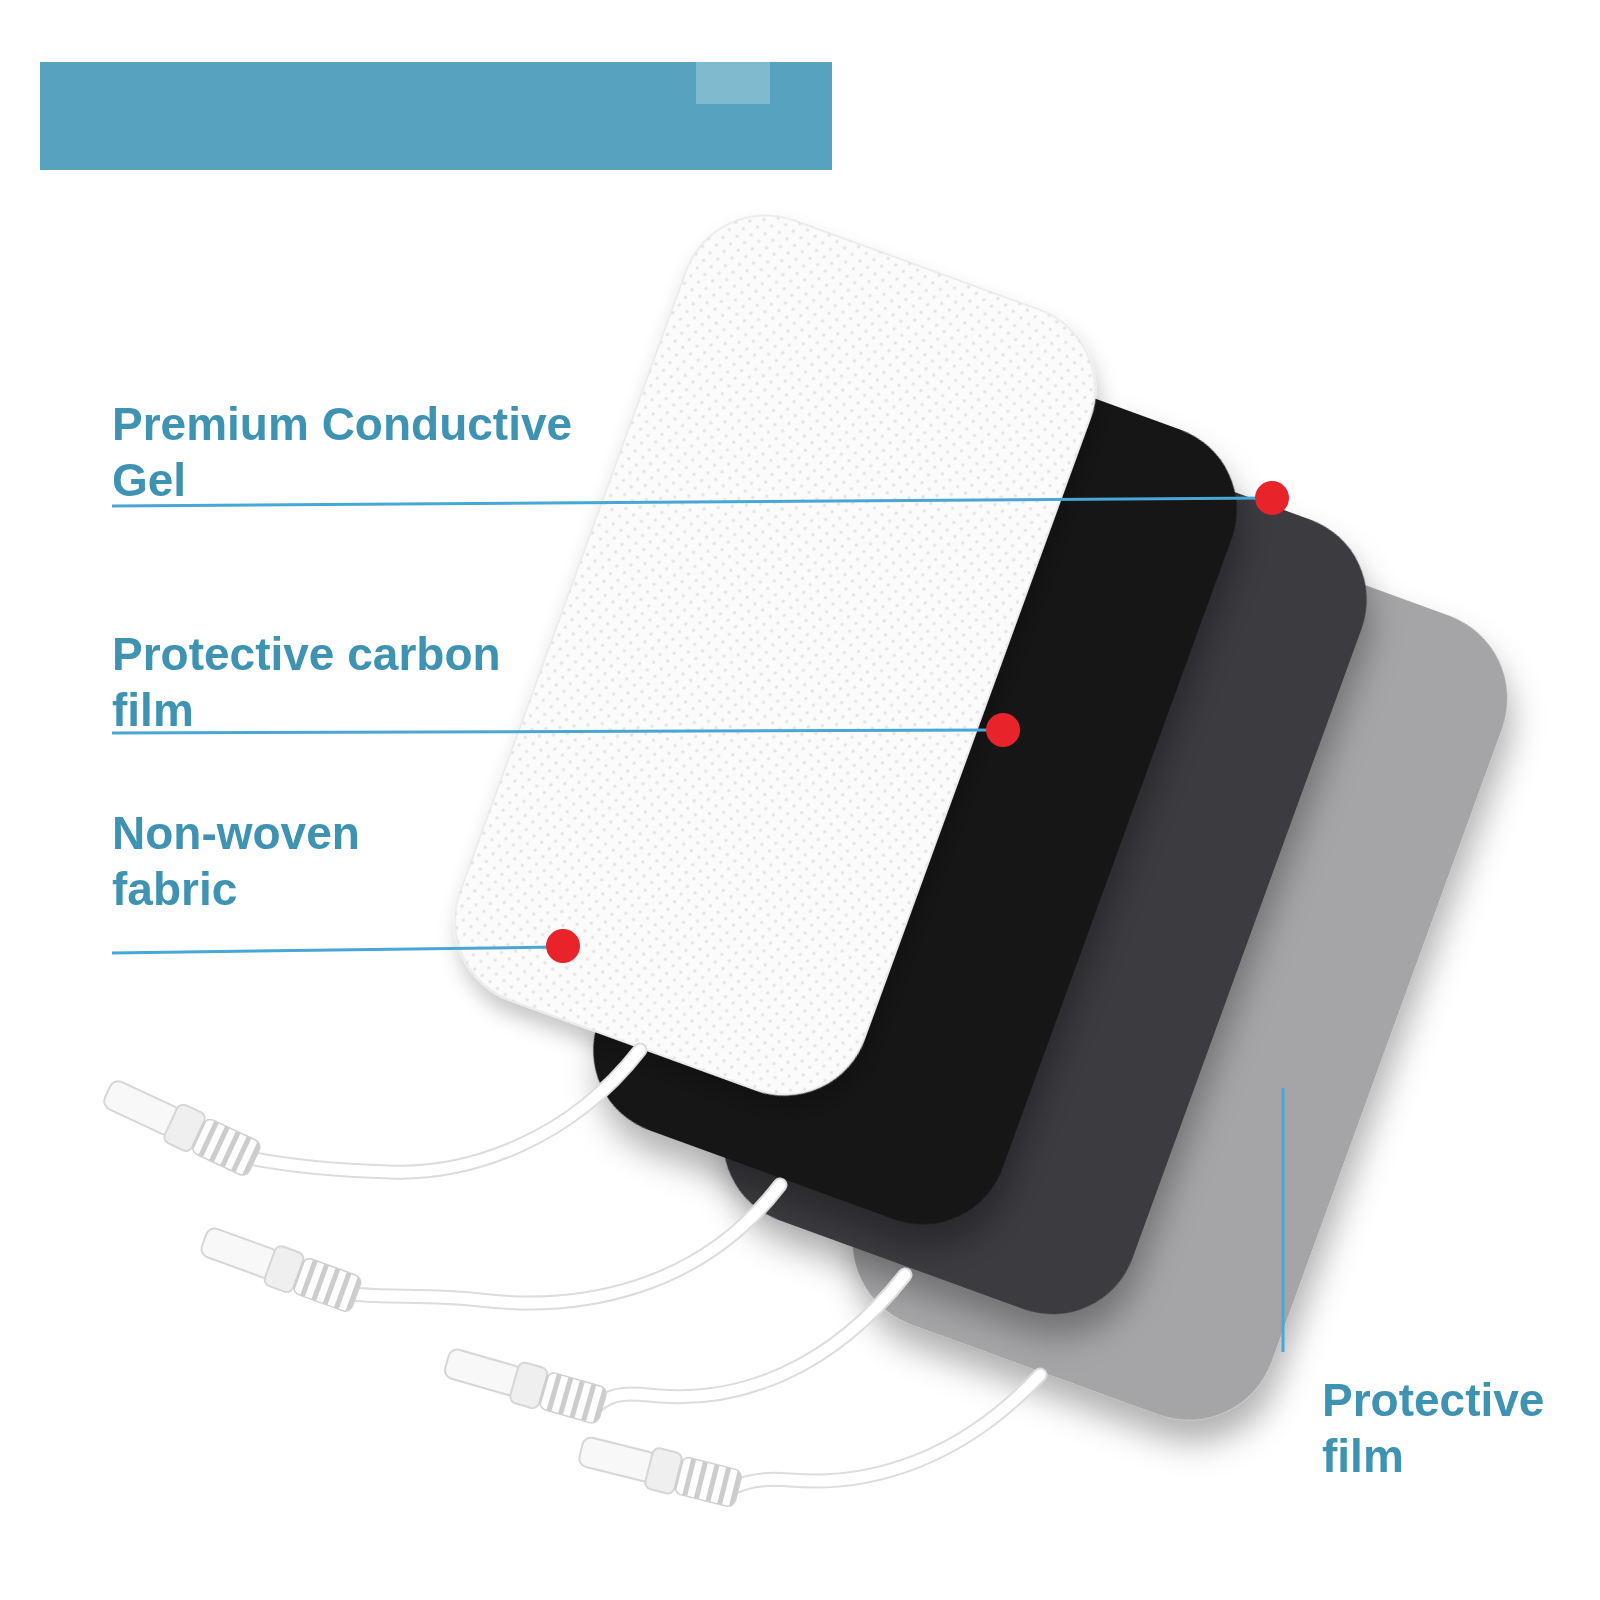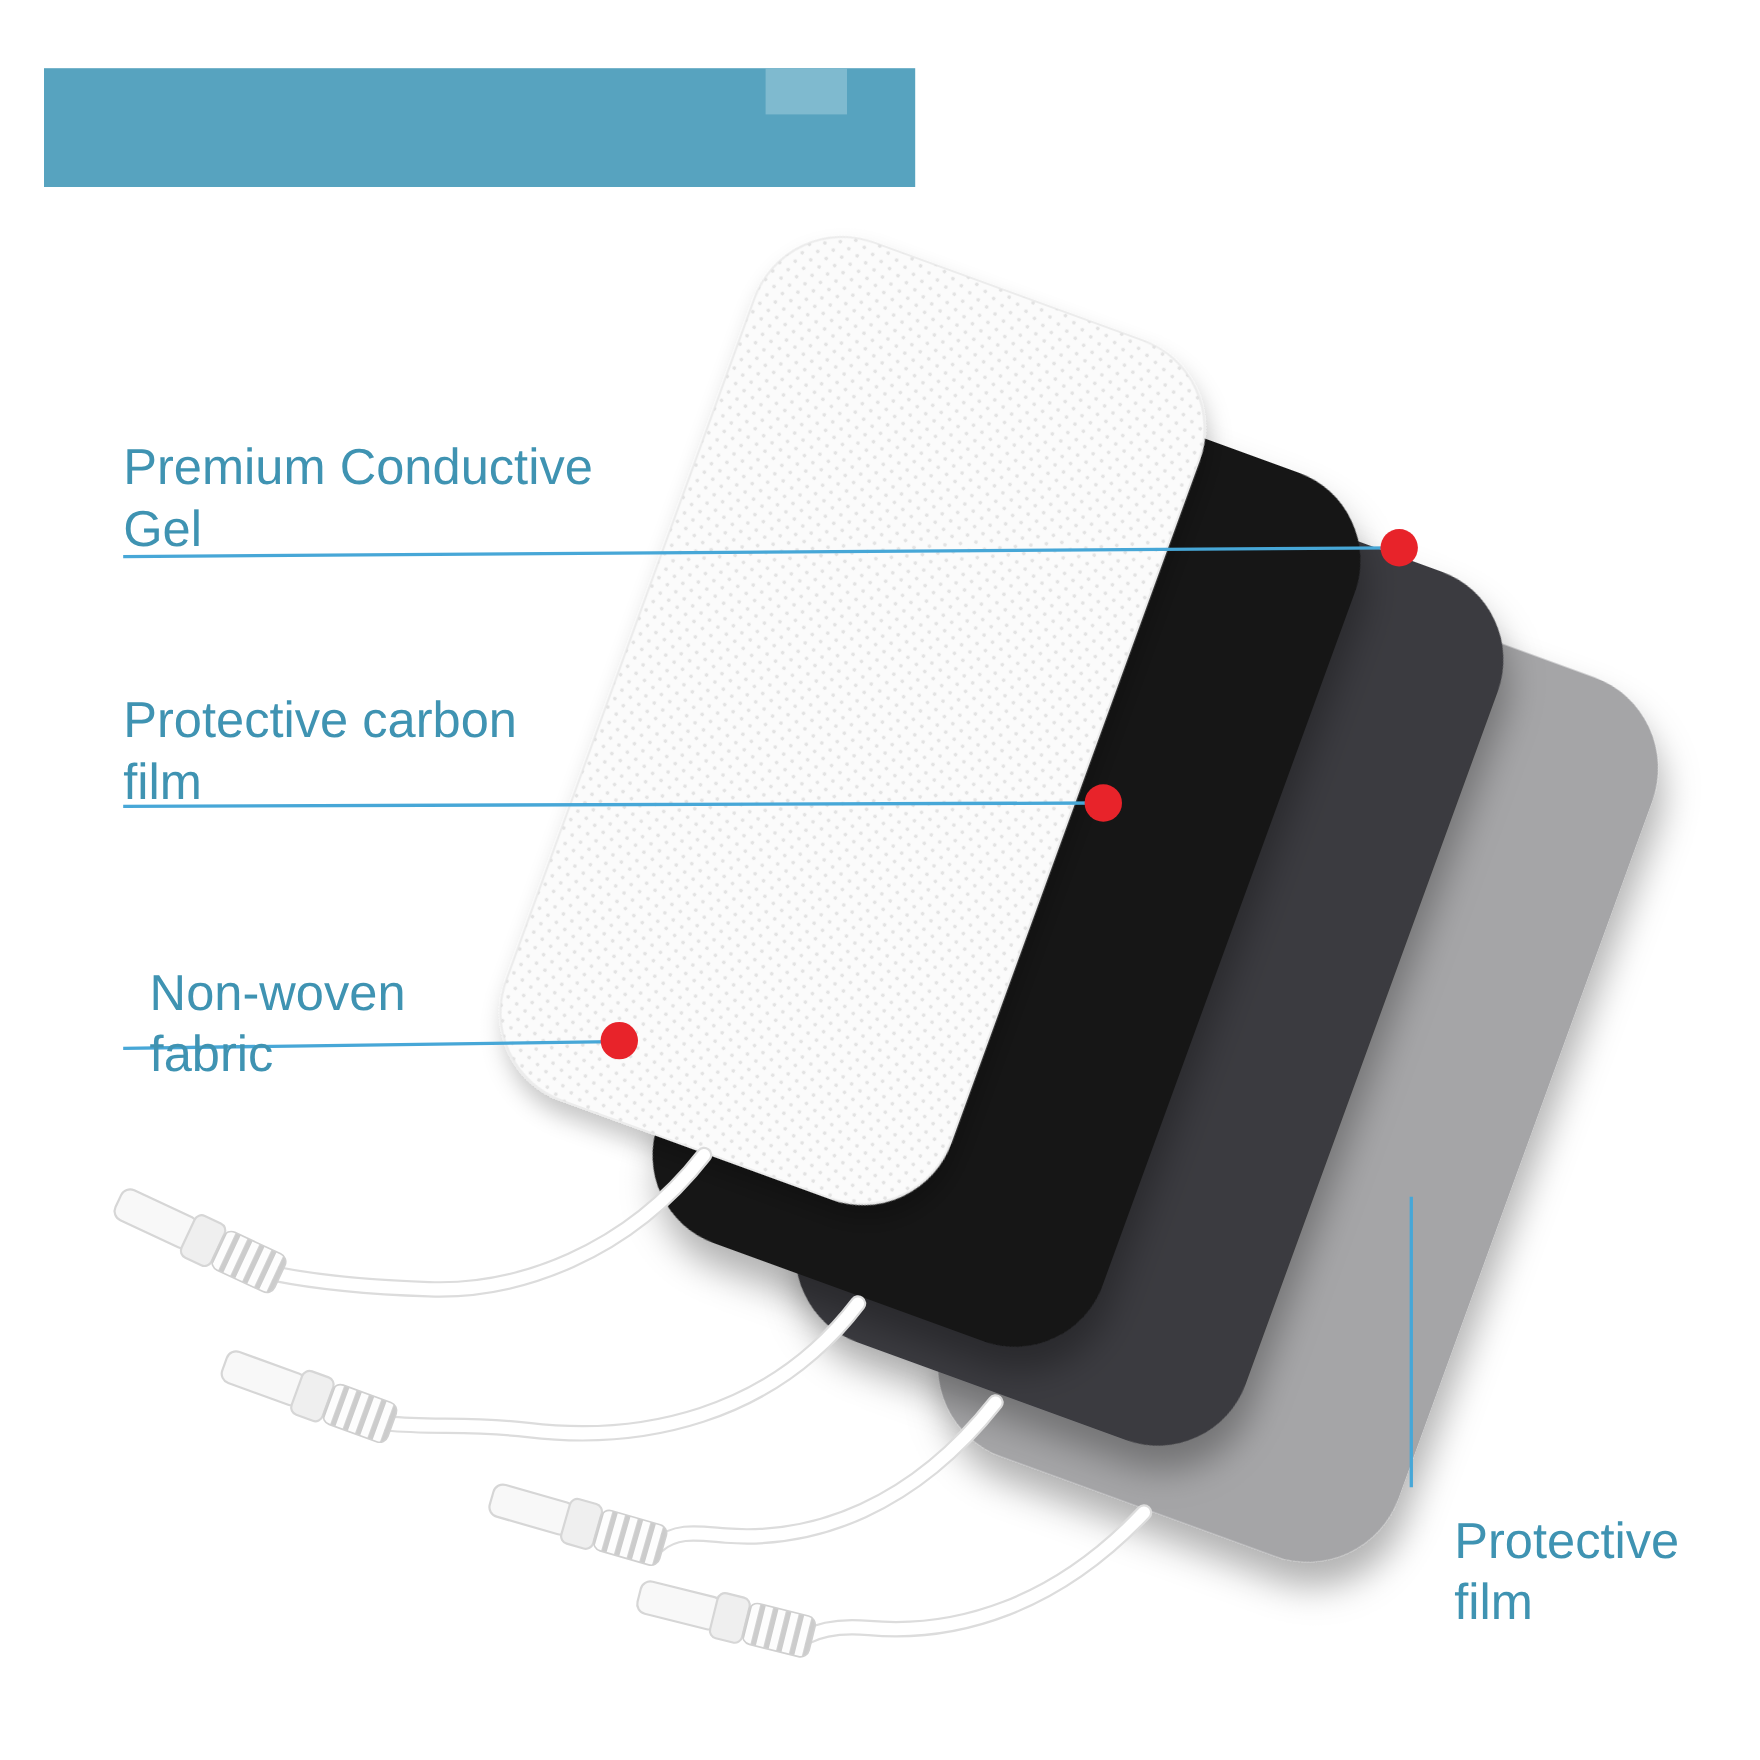--- a/index.html
+++ b/index.html
@@ -28,28 +28,28 @@
     color:#ffffff;
     font-size:74px;
     font-weight:bold;
     letter-spacing:1px;
     white-space:nowrap;
   }
   .layer-label{
     position:absolute;
     color:var(--label-text,#3f93b2);
     font-size:46px;
-    font-weight:normal;
+    font-weight:bold;
     line-height:1.22;
     white-space:pre-line;
     z-index:3;
   }
   .label-premium{left:112px;top:396px;width:520px;}
   .label-carbon{left:112px;top:626px;width:520px;}
-  .label-nonwoven{left:112px;top:874px;width:420px;margin-left:24px;}
+  .label-nonwoven{left:112px;top:805px;width:420px;}
   .label-protective{left:1322px;top:1372px;width:300px;}
 
   .leader{stroke:var(--leader-line,#47a7d7);stroke-width:3;}
   .dot{fill:var(--marker,#e8232a);}
   .pad-white-fill{fill:var(--pad-white,#fbfbfb);stroke:#ececec;stroke-width:2;}
   .pad-black-fill{fill:var(--pad-black,#141414);}
   .pad-dark-fill{fill:var(--pad-dark-gray,#3b3b3f);}
   .pad-gray-fill{fill:var(--pad-light-gray,#a5a5a7);}
   .wire-under{stroke:#dcdcdc;stroke-width:15;fill:none;stroke-linecap:round;}
   .wire-over{stroke:var(--wire,#ffffff);stroke-width:11;fill:none;stroke-linecap:round;}

